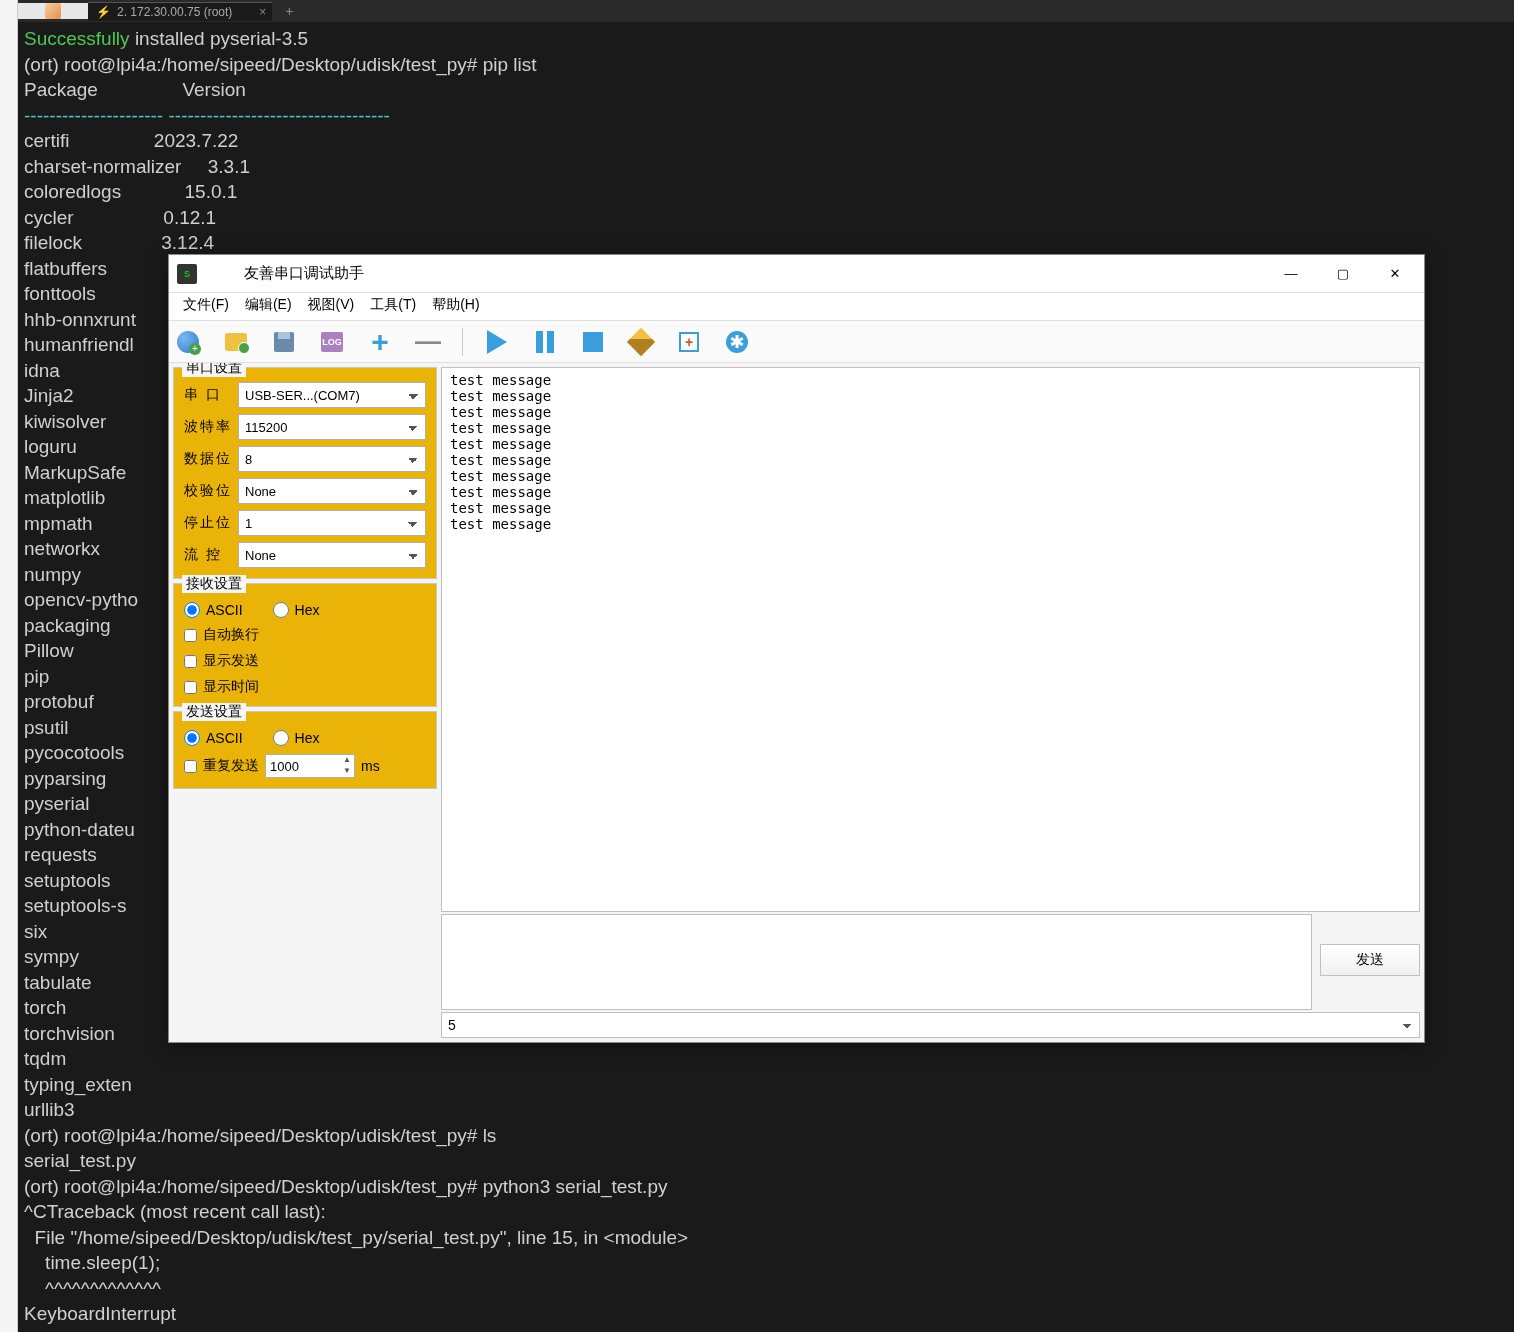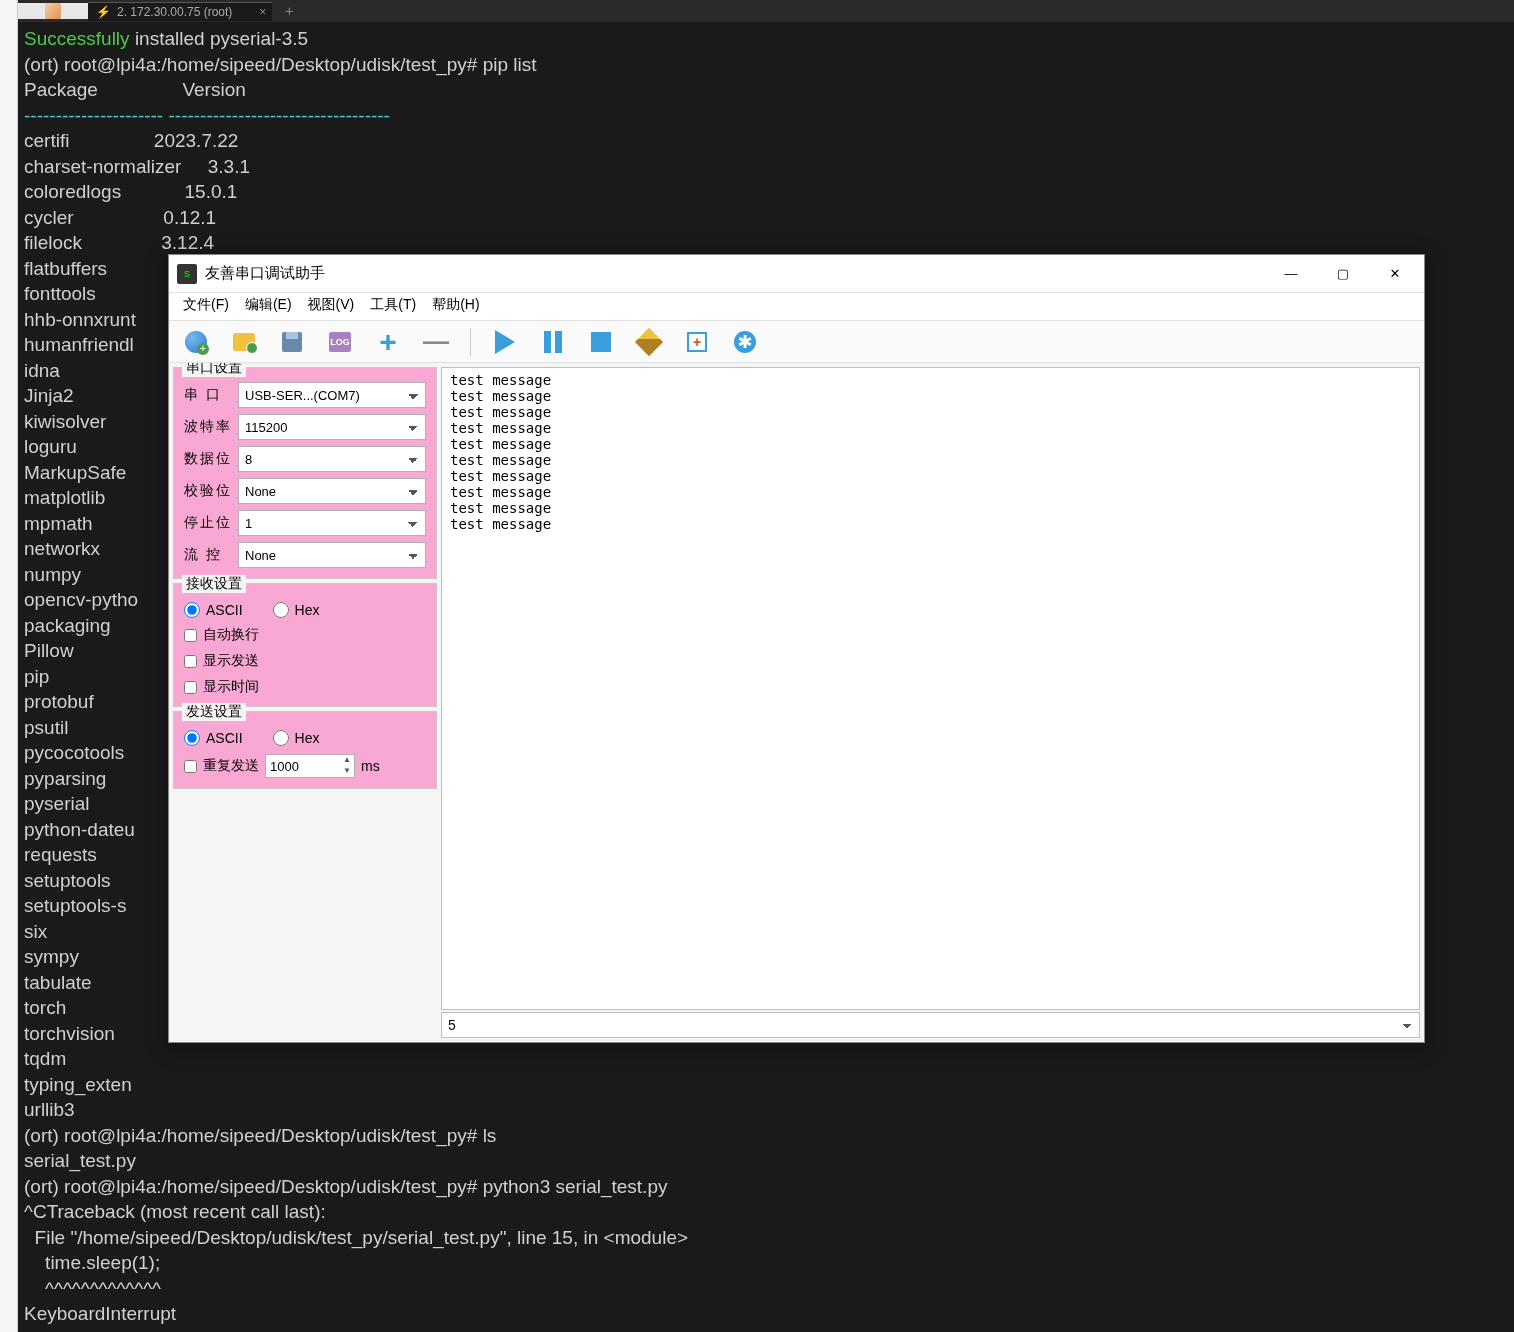--- a/index.html
+++ b/index.html
@@ -18,28 +18,28 @@
 
 
 .term-content { position: absolute; left: 6px; top: 26px; right: 0; font-family: "Consolas", "DejaVu Sans Mono", monospace; font-size: 19px; line-height: 24.5px; color: #d0d0d0; white-space: pre; }
 .green { color: #4ec94e; }
 .dashline { color: #4ec9c9; }
 
 
 .serial-window { position: absolute; left: 168px; top: 254px; width: 1257px; height: 789px; background: #fff; border: 1px solid #888; box-shadow: 0 4px 20px rgba(0,0,0,0.4); display: flex; flex-direction: column; }
 .titlebar { height: 38px; background: #fff; display: flex; align-items: center; padding: 0 4px; border-bottom: 1px solid #e0e0e0; }
 .title-icon { width: 20px; height: 20px; background: #333; display: flex; align-items: center; justify-content: center; color: #0f0; font-size: 9px; border-radius: 2px; margin: 0 8px 0 4px; }
-.title-text { font-size: 15px; color: #000; flex: 1; }
+.title-text { font-size: 15px; color: #000; flex: 1; margin-left: 39px; }
 .win-btns { display: flex; gap: 2px; }
 .win-btn { width: 50px; height: 36px; display: flex; align-items: center; justify-content: center; color: #000; font-size: 13px; }
 
 .menubar { height: 28px; display: flex; align-items: flex-start; padding: 0 8px; gap: 4px; font-size: 14px; color: #000; border-bottom: 1px solid #e0e0e0; }
 .menu-item { padding: 3px 6px; }
 
-.toolbar { height: 42px; display: flex; align-items: center; padding: 0 10px; gap: 14px; border-bottom: 1px solid #e0e0e0; background: #fafafa; }
+.toolbar { height: 42px; display: flex; align-items: center; padding: 0 2px; gap: 14px; border-bottom: 1px solid #e0e0e0; background: #fafafa; }
 .tool-btn { width: 34px; height: 34px; display: flex; align-items: center; justify-content: center; border-radius: 3px; }
 .tool-sep { width: 1px; height: 28px; background: #ccc; margin: 0 3px; }
 
 
 .ico-world { width: 22px; height: 22px; border-radius: 50%; background: radial-gradient(circle at 30% 30%, #7ab8f0, #2a7acc); position: relative; }
 .ico-world::after { content: "+"; position: absolute; right: -2px; bottom: -2px; width: 12px; height: 12px; background: #4a9e4a; color: #fff; border-radius: 50%; font-size: 10px; text-align: center; line-height: 12px; }
 .ico-folder { width: 22px; height: 18px; background: #f0c040; border-radius: 2px; position: relative; }
 .ico-folder::after { content: ""; position: absolute; right: -3px; bottom: -3px; width: 10px; height: 10px; background: #4a9e4a; border-radius: 50%; border: 1px solid #fff; }
 .ico-save { width: 20px; height: 20px; background: #6a8aaa; border-radius: 2px; position: relative; }
 .ico-save::after { content: ""; position: absolute; left: 4px; top: 0; width: 12px; height: 7px; background: #aac4dd; }
@@ -52,21 +52,21 @@
 .ico-stop { width: 20px; height: 20px; background: #3a9edc; }
 .ico-broom { width: 20px; height: 20px; background: linear-gradient(135deg, #f0c040 40%, #b08020 40%); transform: rotate(45deg); }
 .ico-grid { width: 20px; height: 20px; border: 2px solid #3a9edc; position: relative; background: #fff; }
 .ico-grid::before { content: "+"; position: absolute; left: 50%; top: 50%; transform: translate(-50%,-50%); color: #d05030; font-size: 14px; font-weight: bold; }
 .ico-gear { width: 22px; height: 22px; border-radius: 50%; background: #3a9edc; position: relative; }
 .ico-gear::after { content: "✱"; position: absolute; left: 50%; top: 50%; transform: translate(-50%,-50%); color: #fff; font-size: 18px; }
 
 
 .serial-body { flex: 1; display: flex; overflow: hidden; background: #f5f5f5; padding: 4px; gap: 4px; }
 .left-panel { width: 264px; display: flex; flex-direction: column; gap: 4px; }
-.group-box { border: 1px solid #c8c8c8; background: #f9a8d4; padding: 8px 10px 10px 10px; position: relative; }
+.group-box { border: 1px solid #c8c8c8; background: #eab308; padding: 8px 10px 10px 10px; position: relative; }
 .group-title { position: absolute; top: -9px; left: 8px; background: #f5f5f5; padding: 0 4px; font-size: 14px; color: #000; }
 .setting-row { display: flex; align-items: center; gap: 6px; margin-top: 6px; font-size: 14px; }
 .setting-row:first-of-type { margin-top: 8px; }
 .setting-label { width: 48px; color: #000; letter-spacing: 2px; }
 .setting-select { flex: 1; height: 26px; border: 1px solid #b0b0b0; background: #fff; padding: 0 6px; font-size: 13px; appearance: none; background-image: linear-gradient(45deg, transparent 50%, #555 50%), linear-gradient(135deg, #555 50%, transparent 50%); background-position: calc(100% - 12px) 11px, calc(100% - 7px) 11px; background-size: 5px 5px; background-repeat: no-repeat; }
 .radio-row { display: flex; align-items: flex-start; gap: 30px; margin-top: 10px; font-size: 14px; }
 .radio-item, .check-item { display: flex; align-items: center; gap: 6px; }
 .radio-item input, .check-item input { width: 16px; height: 16px; }
 .check-row { display: flex; align-items: center; gap: 6px; margin-top: 8px; font-size: 14px; }
 .spinbox { width: 90px; height: 24px; border: 1px solid #b0b0b0; padding: 0 16px 0 4px; font-size: 13px; background: #fff; position: relative; }
@@ -313,19 +313,23 @@
       <div class="output-area" id="serial-output">test message
 test message
 test message
 test message
 test message
 test message
 test message
 test message
 test message
 test message</div>
+      <div class="send-row">
+        <textarea class="send-input" style=""></textarea>
+        <button class="send-btn">发送</button>
+      </div>
       <div class="combo-row">
         <select class="combo-input"><option>5</option></select>
       </div>
     </div>
   </div>
 
 </div>
 
 </body></html>

